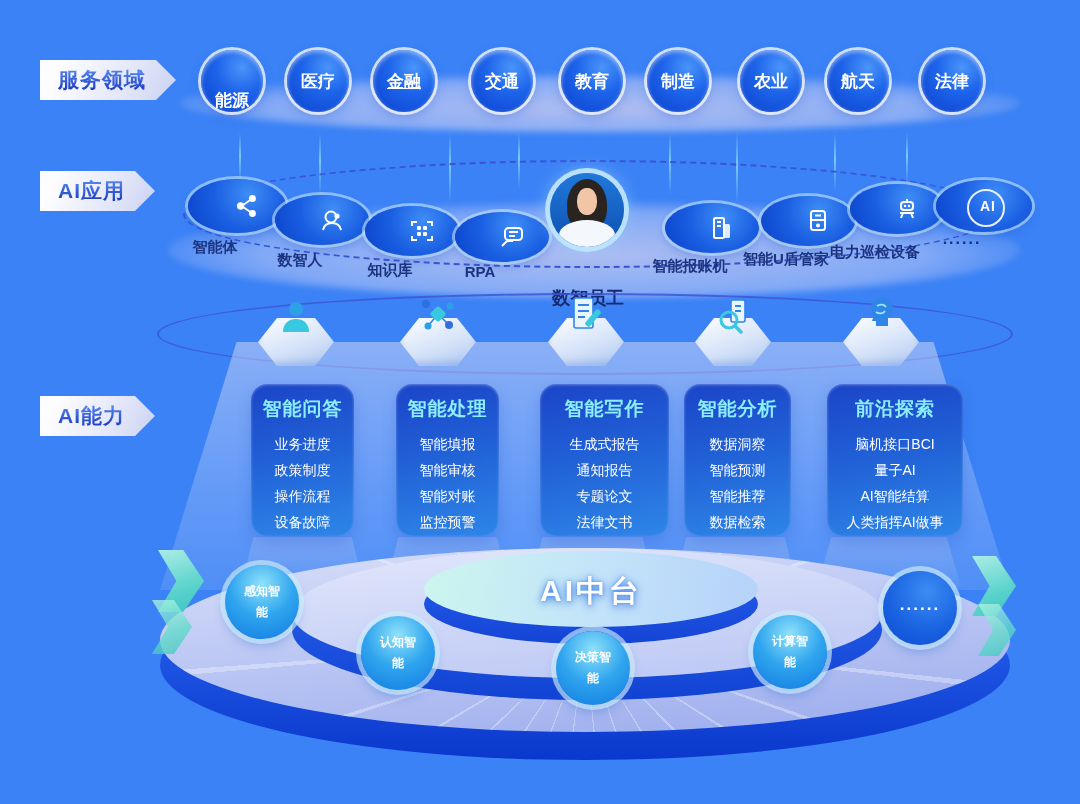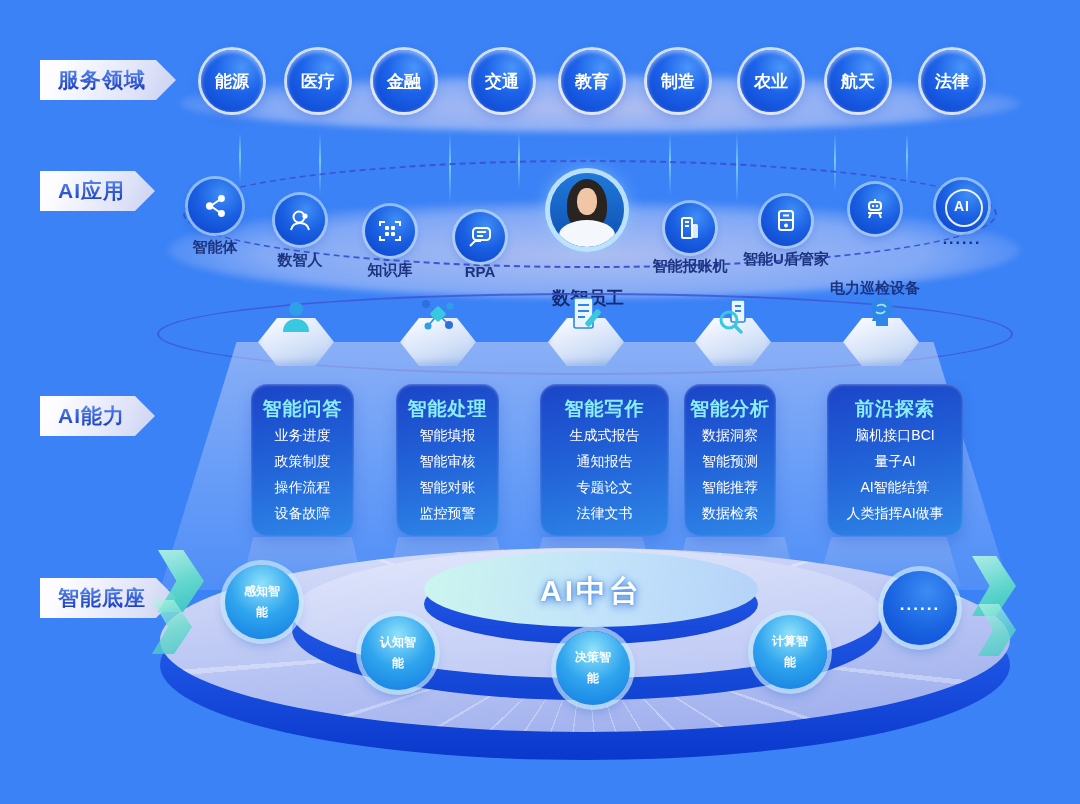--- a/index.html
+++ b/index.html
@@ -23,21 +23,21 @@
       box-shadow:0 0 0 3px rgba(255,255,255,.75),0 5px 12px rgba(40,90,210,.35),inset 0 2px 4px rgba(255,255,255,.5);}
   .vline{position:absolute;width:2px;
       background:linear-gradient(180deg,rgba(120,200,245,0) 0%,#7cc8f2 45%,rgba(120,200,245,0) 100%);}
 
   
   .dashring{position:absolute;left:183px;top:160px;width:810px;height:104px;
       border:2px dashed #3a55d4;border-radius:50%;}
   .ac{position:absolute;border-radius:50%;
       background:radial-gradient(circle at 62% 28%,#3f8df6 0%,#1a5fe2 48%,#0a41c8 100%);
       box-shadow:0 0 0 3px rgba(195,228,252,.6),0 5px 10px rgba(30,80,200,.3);
-      display:flex;align-items:center;justify-content:center;}
+      display:flex;align-items:center;padding-left:44px;}
   .alabel{position:absolute;font-weight:bold;color:#1c3480;font-size:15px;white-space:nowrap;
       transform:translateX(-50%);}
   .alabel.big{font-size:18px;color:#142b74;}
   .avatar{position:absolute;left:550px;top:173px;width:74px;height:74px;border-radius:50%;overflow:hidden;
       background:linear-gradient(180deg,#2079da 0%,#0d4fb0 100%);
       box-shadow:0 0 0 5px rgba(190,228,252,.95),0 0 20px rgba(150,205,250,.9);}
   .avatar .hair{position:absolute;left:17px;top:6px;width:40px;height:52px;border-radius:50% 50% 42% 42%;background:#2a2420;}
   .avatar .face{position:absolute;left:27px;top:15px;width:20px;height:27px;border-radius:46%;background:#f0c6a6;}
   .avatar .shirt{position:absolute;left:9px;top:47px;width:56px;height:30px;border-radius:50% 50% 0 0;background:#f4f7fb;}
   .aibadge{position:relative;}
@@ -53,21 +53,21 @@
       background:linear-gradient(180deg,rgba(203,212,246,.55) 0%,rgba(216,224,250,.28) 55%,rgba(228,234,252,.12) 100%);
       clip-path:polygon(9% 0,91% 0,100% 100%,0 100%);}
   .hex{position:absolute;width:76px;height:48px;
       clip-path:polygon(25% 0,75% 0,100% 50%,75% 100%,25% 100%,0 50%);
       background:linear-gradient(160deg,#f7faff 10%,#cfdef7 65%,#a5c4f0 100%);
       box-shadow:inset 0 -4px 6px rgba(90,130,220,.3);}
   .hexglyph{position:absolute;width:40px;height:40px;}
   .card{position:absolute;top:384px;height:152px;border-radius:16px;z-index:4;text-align:center;
       background:linear-gradient(168deg,#1b44c8 0%,#2160d6 45%,#2e86e8 100%);
       box-shadow:0 6px 14px rgba(40,90,210,.3),inset 0 1px 3px rgba(255,255,255,.35);}
-  .card h3{margin:12px 0 0;font-size:19px;color:#8beefc;font-weight:bold;letter-spacing:1px;}
+  .card h3{margin:12px 0 9px;font-size:19px;color:#8beefc;font-weight:bold;letter-spacing:1px;}
   .card ul{margin:0;padding:0;list-style:none;}
   .card li{font-size:14px;color:#ffffff;line-height:26px;}
   .cbeam{position:absolute;top:537px;height:50px;z-index:1;
       background:linear-gradient(180deg,rgba(150,180,240,.5) 0%,rgba(175,198,246,.1) 100%);
       clip-path:polygon(10% 0,90% 0,100% 100%,0 100%);}
 
   
   .ellipse{position:absolute;border-radius:50%;}
   .spokes{position:absolute;inset:0;border-radius:50%;opacity:.4;
       background:repeating-conic-gradient(from -8deg at 50% 50%,rgba(255,255,255,.8) 0deg 0.8deg,rgba(255,255,255,0) 0.8deg 13deg);}
@@ -92,37 +92,34 @@
 
   <div class="chip" style="left:40px;top:60px;">
     <span>服务领域</span>
     </div>
   <div class="chip" style="left:40px;top:171px;">
     <span>AI应用</span>
     </div>
   <div class="chip" style="left:40px;top:396px;">
     <span>AI能力</span>
     </div>
-  <div class="chip" style="left:40px;top:578px;">
-    <span>智能底座</span>
-    </div>
 
   <div class="eshadow" style="left:180px;top:74px;width:840px;height:58px;
        background:radial-gradient(ellipse at 50% 58%,rgba(183,193,240,.95) 0%,rgba(198,206,245,.55) 55%,rgba(255,255,255,0) 78%);"></div>
 
   <div class="vline" style="left:239px;top:133px;height:50px;"></div>
   <div class="vline" style="left:319px;top:133px;height:62px;"></div>
   <div class="vline" style="left:449px;top:133px;height:70px;"></div>
   <div class="vline" style="left:518px;top:133px;height:56px;"></div>
   <div class="vline" style="left:669px;top:133px;height:62px;"></div>
   <div class="vline" style="left:736px;top:133px;height:70px;"></div>
   <div class="vline" style="left:834px;top:133px;height:58px;"></div>
   <div class="vline" style="left:906px;top:133px;height:50px;"></div>
 
-  <div class="sc" style="left:201px;">
+  <div class="sc" style="left:201px;align-items:flex-end;">
       <span>能源</span>
     </div>
   <div class="sc" style="left:287px;">
       <span>医疗</span>
     </div>
   <div class="sc" style="left:373px;text-decoration:underline;">
       <span>金融</span>
     </div>
   <div class="sc" style="left:471px;">
       <span>交通</span>
@@ -216,21 +213,21 @@
     <b>AI</b>
   </div>
 
   <div class="alabel" style="left:215px;top:238px;">智能体</div>
   <div class="alabel" style="left:300px;top:251px;">数智人</div>
   <div class="alabel" style="left:390px;top:261px;">知识库</div>
   <div class="alabel" style="left:480px;top:263px;">RPA</div>
   <div class="alabel big" style="left:588px;top:258px;margin-top:28px;">数智员工</div>
   <div class="alabel" style="left:690px;top:257px;">智能报账机</div>
   <div class="alabel" style="left:786px;top:250px;">智能U盾管家</div>
-  <div class="alabel" style="left:875px;top:243px;margin-top:36px;">电力巡检设备</div>
+  <div class="alabel" style="left:875px;top:243px;">电力巡检设备</div>
   <div class="moredots" style="left:962px;top:230px;">......</div>
 
   <div class="ring3"></div>
   <div class="funnel"></div>
 
   <div class="hex" style="left:258px;top:318px;"></div>
   <div class="hex" style="left:400px;top:318px;"></div>
   <div class="hex" style="left:548px;top:318px;"></div>
   <div class="hex" style="left:695px;top:318px;"></div>
   <div class="hex" style="left:843px;top:318px;"></div>
@@ -293,21 +290,21 @@
   </div>
   <div class="card" style="left:540px;width:129px;">
     <h3>智能写作</h3>
     <ul>
       <li>生成式报告</li>
       <li>通知报告</li>
       <li>专题论文</li>
       <li>法律文书</li>
     </ul>
   </div>
-  <div class="card" style="left:684px;width:92px;">
+  <div class="card" style="left:684px;width:107px;">
     <h3>智能分析</h3>
     <ul>
       <li>数据洞察</li>
       <li>智能预测</li>
       <li>智能推荐</li>
       <li>数据检索</li>
     </ul>
   </div>
   <div class="card" style="left:827px;width:136px;">
     <h3>前沿探索</h3>

